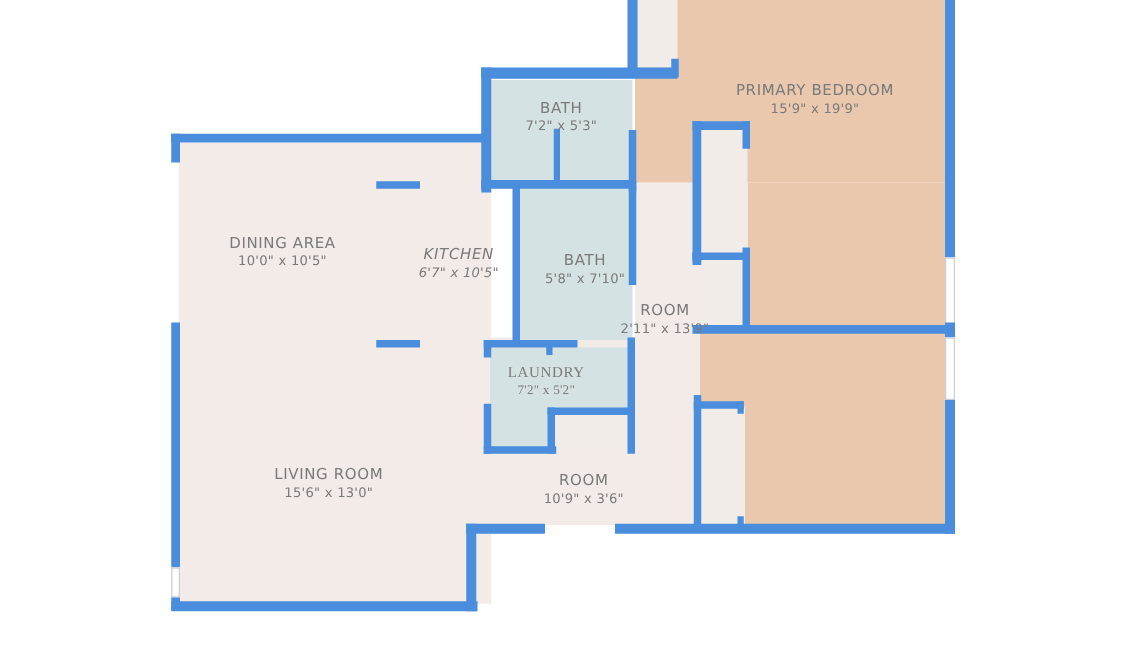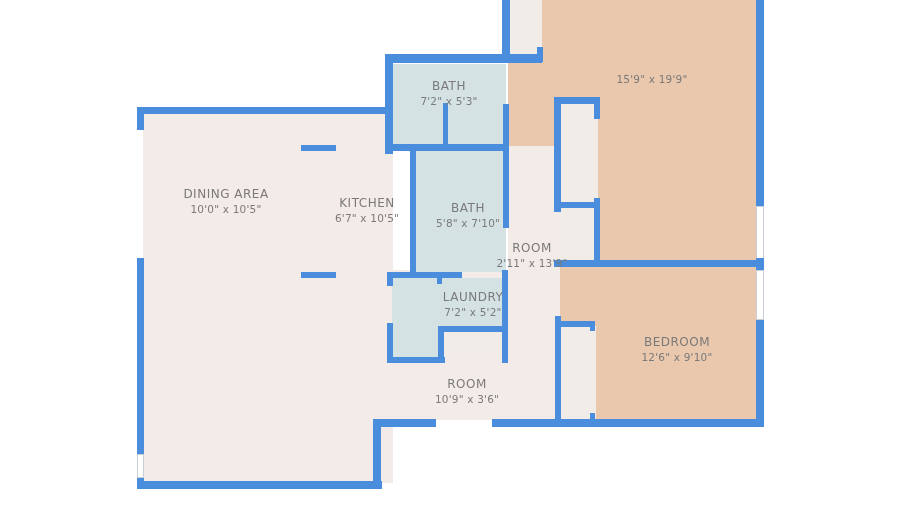--- a/index.html
+++ b/index.html
@@ -90,47 +90,48 @@
   <div class="wall" style="left:590px;top:321px;width:5px;height:10px;"></div>
   <div class="wall" style="left:590px;top:413px;width:5px;height:10px;"></div>
 
   <div class="wall" style="left:756px;top:0px;width:8px;height:206px;"></div>
   <div class="win" style="left:756px;top:206px;width:8px;height:54px;"></div>
   <div class="wall" style="left:756px;top:258px;width:8px;height:12px;"></div>
   <div class="win" style="left:756px;top:270px;width:8px;height:50px;"></div>
   <div class="wall" style="left:756px;top:320px;width:8px;height:107px;"></div>
 
   <div class="label" style="left:652px;top:80px;">
+    <span class="name">PRIMARY BEDROOM</span>
     <span class="dim">15'9" x 19'9"</span>
   </div>
   <div class="label" style="left:449px;top:94px;">
     <span class="name">BATH</span>
     <span class="dim">7'2" x 5'3"</span>
   </div>
   <div class="label" style="left:226px;top:202px;">
     <span class="name">DINING AREA</span>
     <span class="dim">10'0" x 10'5"</span>
   </div>
-  <div class="label" style="left:367px;top:211px;">
+  <div class="label" style="left:367px;top:211px;font-style:italic;">
     <span class="name">KITCHEN</span>
     <span class="dim">6'7" x 10'5"</span>
   </div>
   <div class="label" style="left:468px;top:216px;">
     <span class="name">BATH</span>
     <span class="dim">5'8" x 7'10"</span>
   </div>
   <div class="label" style="left:532px;top:256px;">
     <span class="name">ROOM</span>
     <span class="dim">2'11" x 13'9"</span>
   </div>
-  <div class="label" style="left:473px;top:305px;">
+  <div class="label" style="left:437px;top:305px;font-family:Liberation Serif, serif;">
     <span class="name">LAUNDRY</span>
     <span class="dim">7'2" x 5'2"</span>
   </div>
-  <div class="label" style="left:677px;top:350px;">
-    <span class="name">BEDROOM</span>
-    <span class="dim">12'6" x 9'10"</span>
+  <div class="label" style="left:263px;top:387px;">
+    <span class="name">LIVING ROOM</span>
+    <span class="dim">15'6" x 13'0"</span>
   </div>
   <div class="label" style="left:467px;top:392px;">
     <span class="name">ROOM</span>
     <span class="dim">10'9" x 3'6"</span>
   </div>
 </div>
 
 </body></html>

